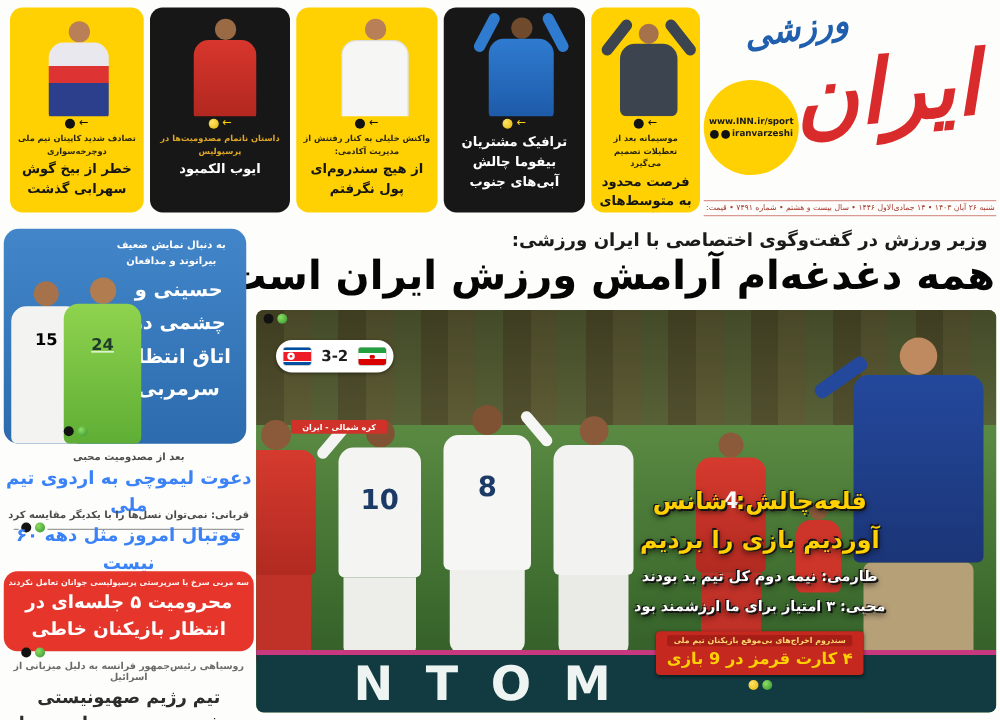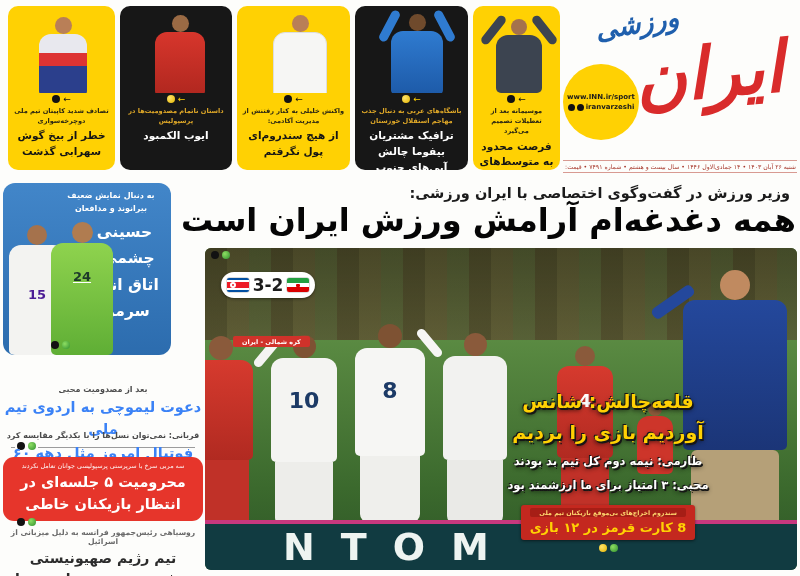--- a/index.html
+++ b/index.html
@@ -39,33 +39,33 @@
   .logo-site{font-size:7px;font-weight:800;color:#1b1b1b;direction:ltr;}
   .logo-handle{font-size:7px;font-weight:800;color:#1b1b1b;direction:ltr;display:flex;align-items:center;gap:2px;}
   .mini-dot{width:7px;height:7px;border-radius:50%;background:#111;display:inline-block;}
   .dateline{position:absolute;left:0;top:158px;width:232px;border-top:1px solid #d89a92;border-bottom:1px solid #d89a92;
             padding:2px 1px;font-size:6.2px;color:#a83a2e;text-align:center;white-space:nowrap;overflow:hidden;}
   
   .headline-kicker{position:absolute;right:10px;top:185px;font-size:14.5px;font-weight:800;color:#1b1b1b;}
   .headline-title{position:absolute;right:4px;top:201px;width:592px;text-align:center;font-size:32px;
                   font-weight:900;color:#050505;letter-spacing:-.5px;white-space:nowrap;}
   
-  .lead-box{position:absolute;left:3px;top:183px;width:168px;height:172px;border-radius:12px;overflow:hidden;
+  .lead-box{position:absolute;left:3px;top:183px;width:194px;height:172px;border-radius:12px;overflow:hidden;
             background:linear-gradient(180deg,#4286c9,#2c6cae);color:#fff;}
   .lead-kicker{position:absolute;right:6px;top:7px;width:108px;font-size:8px;font-weight:700;text-align:center;line-height:1.6;}
   .lead-title{position:absolute;right:6px;top:36px;width:96px;font-size:15.5px;font-weight:900;text-align:center;line-height:1.7;}
   .lead-badges{position:absolute;left:48px;bottom:6px;display:flex;gap:3px;}
-  .side-item{position:absolute;left:3px;width:200px;text-align:center;margin-top:24px;}
+  .side-item{position:absolute;left:3px;width:200px;text-align:center;}
   .si-kicker{font-size:8px;font-weight:700;color:#4c4c4c;line-height:1.4;}
   .si-title{font-size:14.5px;font-weight:900;color:#3b82f6;line-height:1.5;margin-top:2px;}
   .si-rule{position:relative;border-bottom:1.5px solid #9c9c9c;margin:6px 8px 0;}
   .si-rule .pair{position:absolute;left:4px;top:-5px;display:flex;gap:3px;background:#fdfdfb;padding:0 2px;}
   .alert-box{position:absolute;left:3px;top:457px;width:200px;height:64px;border-radius:11px;background:#e6352b;
              color:#fff;text-align:center;box-sizing:border-box;padding-top:5px;}
-  .alert-kicker{font-size:6.4px;font-weight:400;opacity:.95;}
+  .alert-kicker{font-size:6.4px;font-weight:700;opacity:.95;}
   .alert-title{font-size:14.5px;font-weight:900;line-height:1.5;margin-top:2px;}
   .alert-badges{position:absolute;left:14px;bottom:-5px;display:flex;gap:3px;}
   .bottom-item{position:absolute;left:3px;top:528px;width:200px;text-align:center;}
   .bi-kicker{font-size:7.6px;font-weight:700;color:#6a6a6a;}
   .bi-title{font-size:14px;font-weight:900;color:#2c2c2c;line-height:1.5;margin-top:2px;}
   
   .photo{position:absolute;left:205px;top:248px;width:592px;height:322px;border-radius:6px;overflow:hidden;
          background:#477635;}
   .crowd{position:absolute;top:0;left:0;right:0;height:92px;
          background:repeating-linear-gradient(90deg,#5d5c44 0 22px,#6c6b50 22px 44px,#647052 44px 66px),
@@ -78,21 +78,21 @@
   .photo-badges{position:absolute;left:6px;top:3px;display:flex;gap:3px;}
   .score-box{position:absolute;left:16px;top:24px;width:94px;height:26px;background:#fff;border-radius:13px;
              display:flex;align-items:center;justify-content:space-between;box-sizing:border-box;padding:0 6px;
              box-shadow:0 1px 3px rgba(0,0,0,.45);direction:ltr;}
   .flag{width:22px;height:14px;border-radius:2px;position:relative;overflow:hidden;box-shadow:0 0 0 .5px #bbb;}
   .flag.nk{background:linear-gradient(180deg,#024fa2 0 16%,#fff 16% 25%,#ed1c27 25% 75%,#fff 75% 84%,#024fa2 84% 100%);}
   .flag.nk::after{content:"";position:absolute;left:3px;top:4px;width:6px;height:6px;border-radius:50%;background:#fff;}
   .flag.nk::before{content:"";position:absolute;left:5px;top:6px;width:2px;height:2px;border-radius:50%;background:#ed1c27;z-index:1;}
   .flag.ir{background:linear-gradient(180deg,#239f40 0 33%,#fff 33% 67%,#da0000 67% 100%);}
   .flag.ir::after{content:"";position:absolute;left:9px;top:5.5px;width:4px;height:3px;background:#da0000;border-radius:1px;}
-  .score-text{font-weight:900;font-size:17px;color:#1d1d1d;}
+  .score-text{font-weight:900;font-size:12px;color:#1d1d1d;}
   .score-label{position:absolute;left:28px;top:54px;background:#d0322a;color:#fff;font-size:6.4px;font-weight:700;
                padding:1.5px 9px;border-radius:2px;white-space:nowrap;margin-top:34px;}
   .shadowed{text-shadow:1.5px 1.5px 0 #161616,-1px -1px 0 #161616,0 2px 5px rgba(0,0,0,.85);}
   .overlay-top{position:absolute;right:14px;top:6px;text-align:left;}
   .ot-kicker{font-size:13.5px;font-weight:800;color:#fff;}
   .ot-title{font-size:27px;font-weight:900;color:#ffd103;margin-top:5px;}
   .coach-quote{position:absolute;right:74px;top:138px;width:230px;text-align:center;}
   .cq-title{font-size:19px;font-weight:900;color:#ffd103;line-height:1.65;}
   .cq-line{font-size:11.5px;font-weight:800;color:#fff;line-height:2.15;}
   .red-banner{display:inline-block;background:#c4281f;border-radius:3px;padding:3px 9px 5px;margin-top:7px;
@@ -158,21 +158,20 @@
         <div class="torso" style="width:52px;height:64px;background:linear-gradient(180deg,#2f7bd0,#1d5aa8);">
           <span class="arm" style="left:-6px;background:#2f7bd0;transform:rotate(28deg);"></span>
           <span class="arm" style="right:-6px;background:#2f7bd0;transform:rotate(-28deg);"></span>
         </div>
       </div>
     </div>
     <div class="badge-row">
       <span>←</span>
       <span class="dot sm yellow"></span>
     </div>
-    <div class="card-kicker">باشگاه‌های عربی به دنبال جذب مهاجم استقلال خوزستان</div>
     <div class="card-title">ترافیک مشتریان بیفوما چالش آبی‌های جنوب</div>
   </div>
 
   <div class="card yellow" style="left:473px;width:87px;">
     <div class="card-photo">
       <div class="fig" style="left:20px;top:10px;">
         <div class="head" style="width:16px;height:16px;background:#a5724c;"></div>
         <div class="torso" style="width:46px;height:58px;background:#3c4450;">
           <span class="arm" style="left:-7px;background:#3c4450;transform:rotate(38deg);"></span>
           <span class="arm" style="right:-7px;background:#3c4450;transform:rotate(-38deg);"></span>
@@ -203,21 +202,21 @@
 
   <div class="headline-kicker">وزیر ورزش در گفت‌وگوی اختصاصی با ایران ورزشی:</div>
   <div class="headline-title">همه دغدغه‌ام آرامش ورزش ایران است</div>
 
   <div class="lead-box">
     <div class="lead-kicker">به دنبال نمایش ضعیف بیرانوند و مدافعان</div>
     <div class="lead-title">حسینی و چشمی در اتاق انتظار سرمربی</div>
     <div class="fig" style="left:6px;bottom:0;">
       <div class="head" style="width:20px;height:20px;background:#a5724c;"></div>
       <div class="torso" style="width:56px;height:110px;background:#f3f3f1;">
-        <span class="num" style="font-size:13px;color:#4c1d95;margin-top:42px;">15</span>
+        <span class="num" style="font-size:13px;color:#000000;margin-top:20px;">15</span>
       </div>
     </div>
     <div class="fig" style="left:48px;bottom:0;text-decoration:underline;">
       <div class="head" style="width:21px;height:21px;background:#b07c50;"></div>
       <div class="torso" style="width:62px;height:112px;background:linear-gradient(180deg,#8fd34e,#5fae35);">
         <span class="num" style="font-size:13px;color:#1d3a2a;margin-top:26px;">24</span>
       </div>
     </div>
     <div class="lead-badges">
       <span class="dot sm green"></span>
@@ -326,21 +325,21 @@
 
     <div class="overlay-top">
     </div>
 
     <div class="coach-quote">
       <div class="cq-title shadowed">قلعه‌چالش: شانس آوردیم بازی را بردیم</div>
       <div class="cq-line shadowed">طارمی: نیمه دوم کل تیم بد بودند</div>
       <div class="cq-line shadowed">محبی: ۳ امتیاز برای ما ارزشمند بود</div>
       <div class="red-banner">
         <div class="rb-kicker">سندروم اخراج‌های بی‌موقع بازیکنان تیم ملی</div>
-        <div class="rb-title">8 کارت قرمز در ۱۲ بازی</div>
+        <div class="rb-title">۴ کارت قرمز در 9 بازی</div>
       </div>
       <div class="rb-badges">
         <span class="dot sm green"></span>
         <span class="dot sm yellow"></span>
       </div>
     </div>
   </div>
 
 </div>
 

